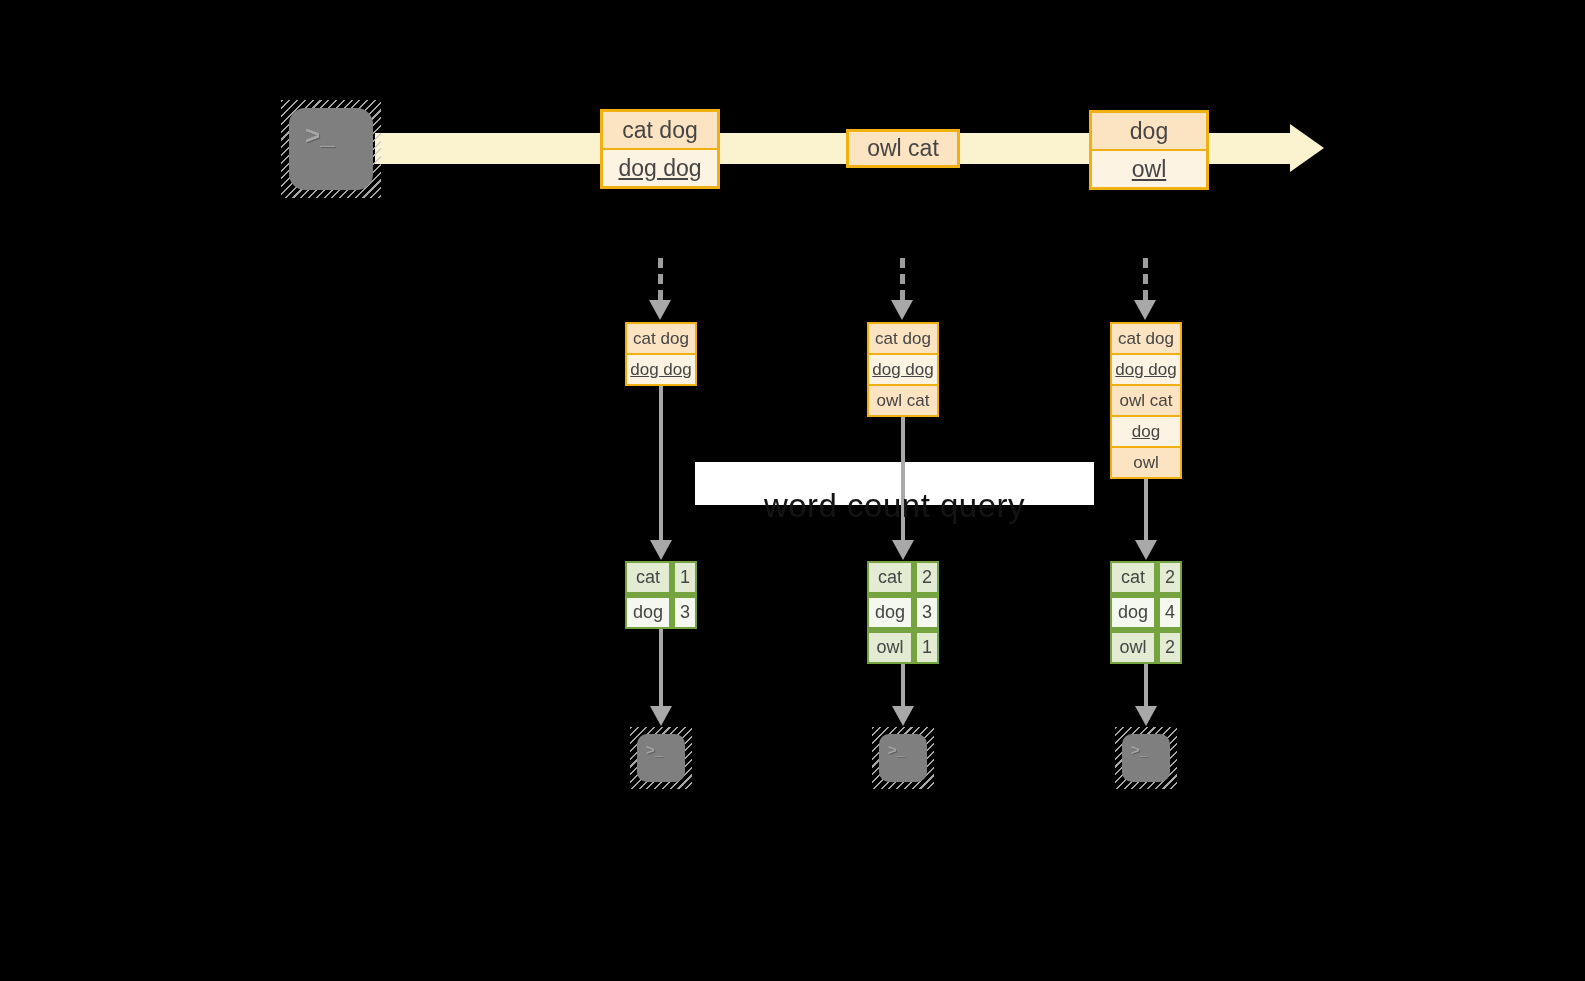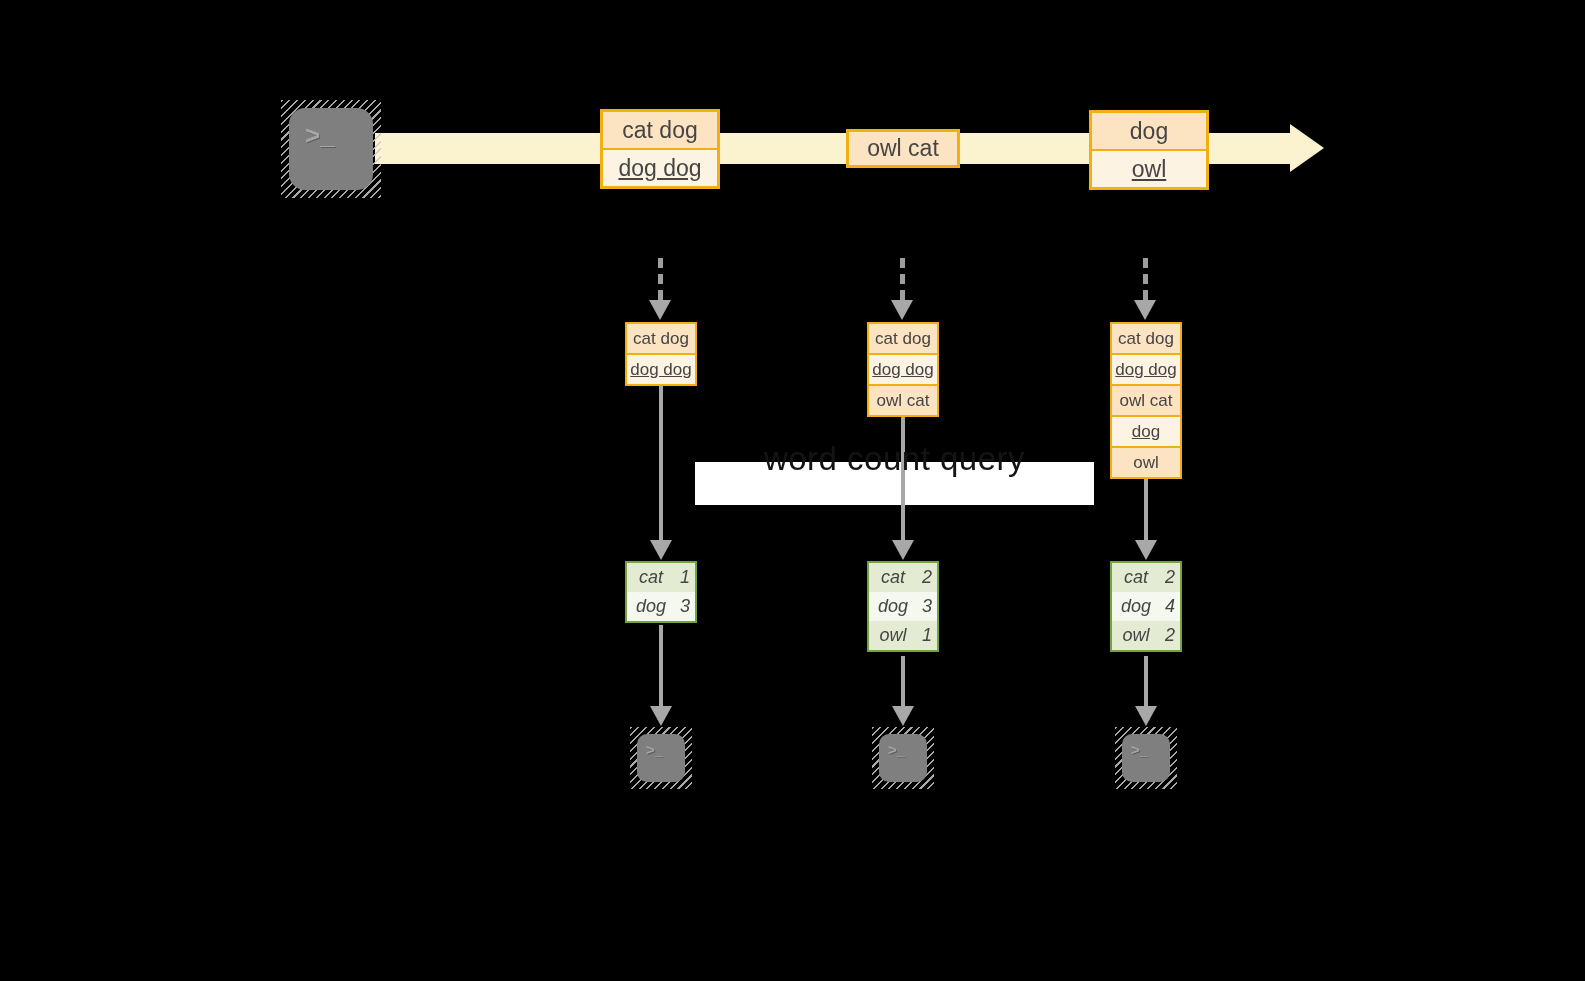--- a/index.html
+++ b/index.html
@@ -65,21 +65,21 @@
   
   .qbox{background:#fff;z-index:1;}
   .qtext{
     z-index:3;display:flex;align-items:center;justify-content:center;
     color:#141414;font-size:33px;font-weight:300;letter-spacing:.5px;
   }
 
   
   .gtable{
     background:var(--green);border:2px solid var(--green);
-    display:grid;grid-template-columns:1fr 20px;gap:0;box-sizing:border-box;z-index:4;font-style:italic;
+    display:grid;grid-template-columns:1fr 20px;gap:6px;box-sizing:border-box;z-index:4;
   }
   .gcell{height:29px;display:flex;align-items:center;justify-content:center;color:var(--txt);font-size:18px;}
   .ga{background:var(--ga);}
   .gb{background:var(--gb);}
 </style>
 </head>
 <body>
 
 <div class="canvas">
 
@@ -129,21 +129,21 @@
 
   <div class="abs qbox" style="left:695px;top:462px;width:399px;height:43px"></div>
 
   <div class="abs vline" style="left:659px;top:386px;height:154px"></div>
   <div class="abs ahead" style="left:650px;top:540px"></div>
   <div class="abs vline" style="left:901px;top:417px;height:123px"></div>
   <div class="abs ahead" style="left:892px;top:540px"></div>
   <div class="abs vline" style="left:1144px;top:479px;height:61px"></div>
   <div class="abs ahead" style="left:1135px;top:540px"></div>
 
-  <div class="abs qtext" style="left:695px;top:441px;width:399px;height:35px">word count query</div>
+  <div class="abs qtext" style="left:695px;top:488px;width:399px;height:35px">word count query</div>
 
   <div class="abs gtable" style="left:625px;top:561px;width:72px">
     <div class="gcell ga">cat</div>
     <div class="gcell ga">1</div>
     <div class="gcell gb">dog</div>
     <div class="gcell gb">3</div>
   </div>
   <div class="abs gtable" style="left:867px;top:561px;width:72px">
     <div class="gcell ga">cat</div>
     <div class="gcell ga">2</div>

